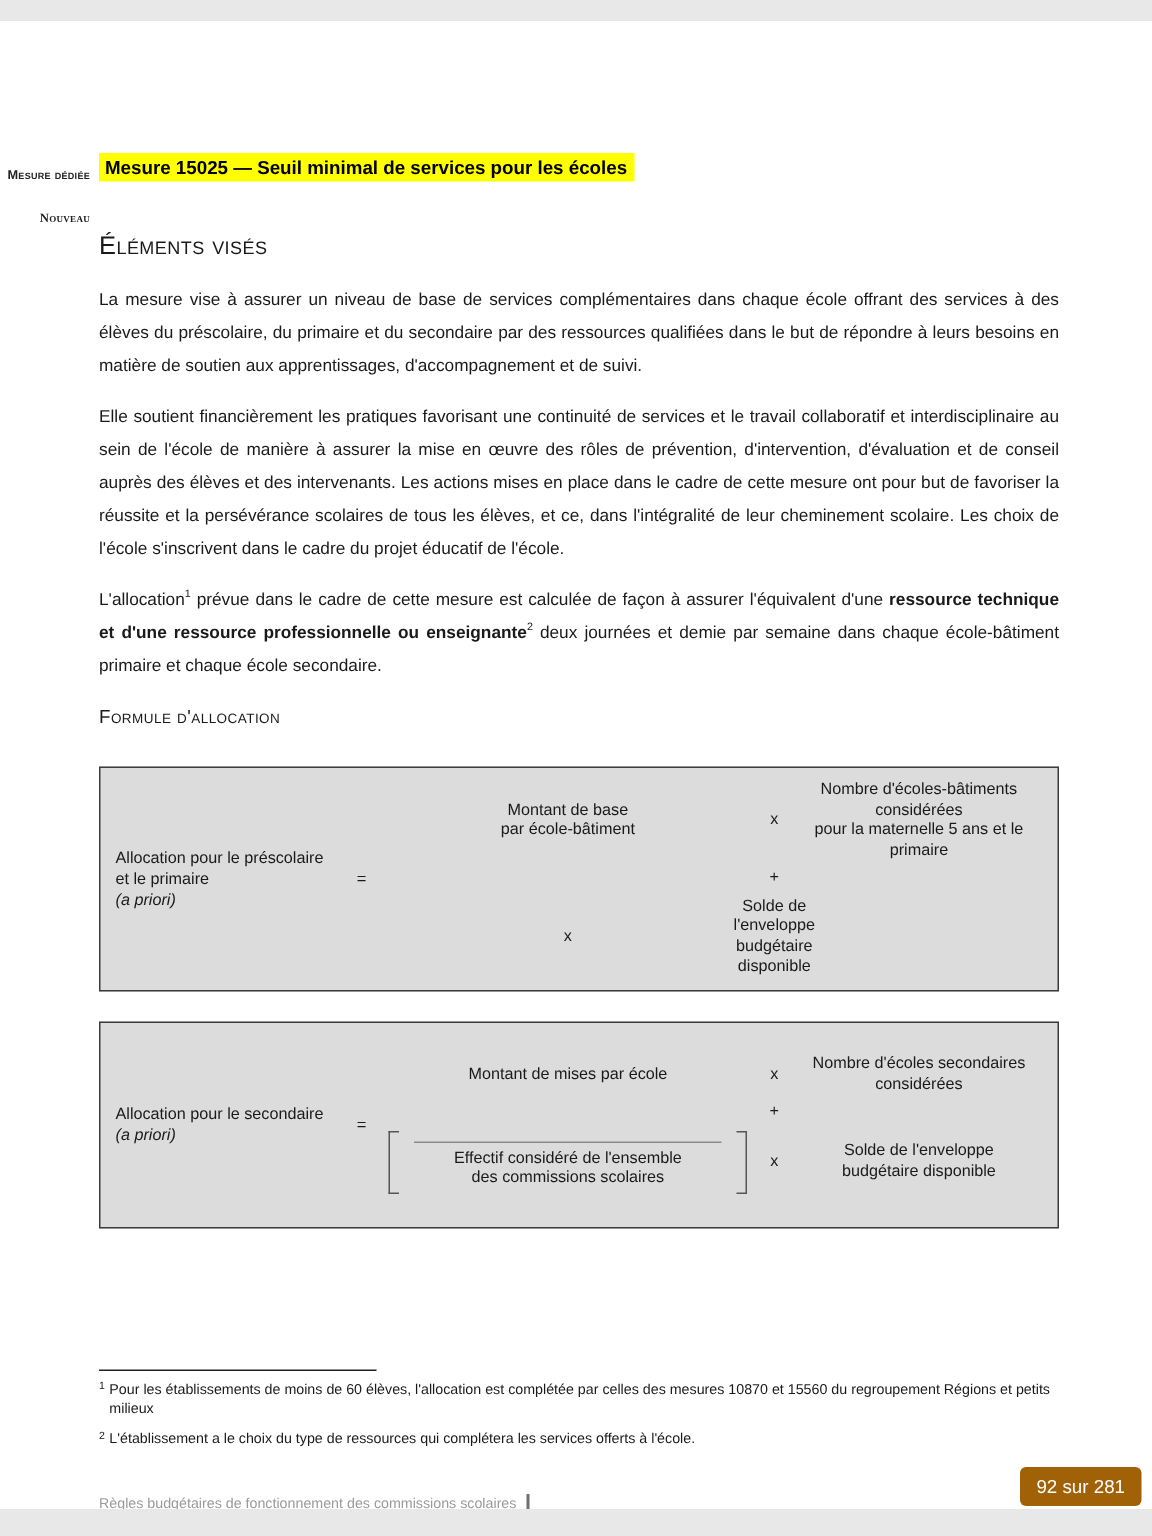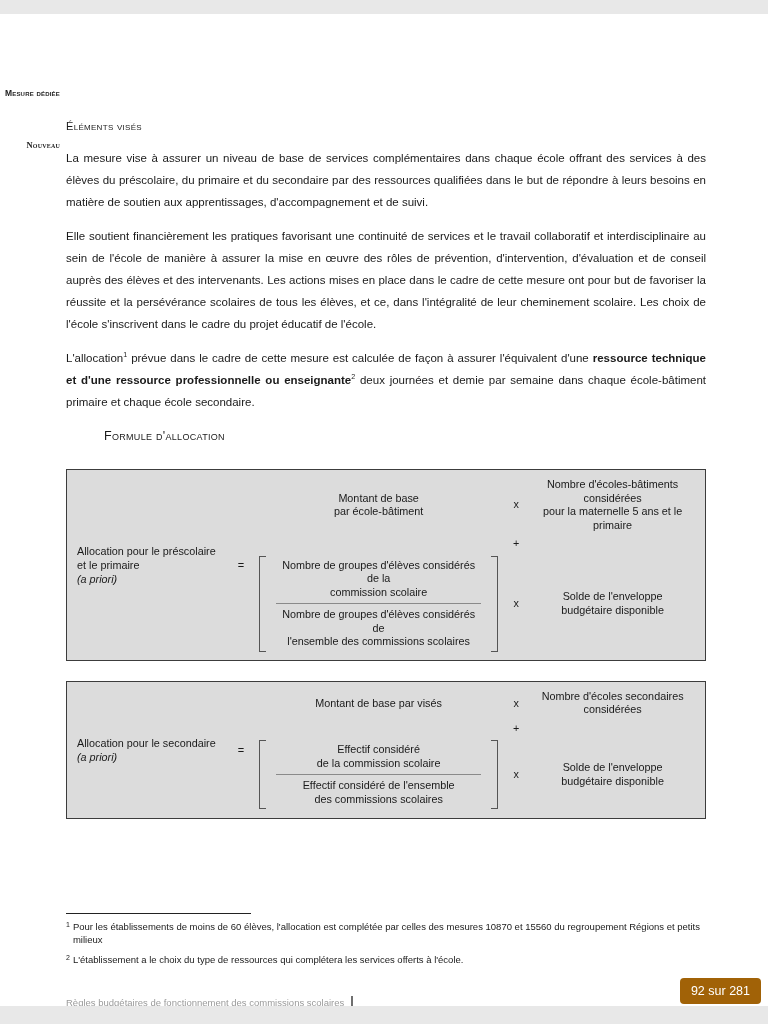--- a/index.html
+++ b/index.html
@@ -15,32 +15,32 @@
   .strip-top { top:0; height:14px; }
   .strip-bottom { top:1006px; height:18px; }
   .page { position:absolute; top:14px; left:0; width:768px; height:992px; background:#ffffff; }
   .content { padding:88px 62px 0 66px; }
 
   .margin-label {
     position:absolute; left:4px; width:56px; text-align:right;
     font-size:8.5px; font-weight:bold; font-variant:small-caps;
     color:#222; line-height:10px; letter-spacing:0.2px;
   }
-  #label-mesure { top:74px; }
+  #label-mesure { top:97px; }
   #label-nouveau { top:126px;font-family:Liberation Serif, serif; }
 
   .title-highlight {
     display:inline-block; background:#ffff00; color:#000;
     font-size:12.5px; font-weight:bold; padding:3px 5px 2px 4px;
   }
-  .sec-heading { font-variant:small-caps; font-size:11px; margin-top:18px; letter-spacing:0.3px; }
+  .sec-heading { font-variant:small-caps; font-size:17px; margin-top:33px; letter-spacing:0.3px; }
   p.body { font-size:11.5px; line-height:22px; text-align:justify; margin-top:12px; }
   p.body.first { margin-top:15px; }
   sup { font-size:0.62em; vertical-align:super; line-height:0; }
-  .formula-heading { margin-top:16px; font-variant:small-caps; font-size:12.5px; letter-spacing:0.3px;margin-left:38px; }
+  .formula-heading { margin-top:16px; font-variant:small-caps; font-size:12.5px; letter-spacing:0.3px; }
 
   .fbox {
     margin-top:26px; border:1px solid #3c3c3c; background:#dcdcdc;
     display:flex; align-items:center; padding:8px 10px; min-height:134px;
   }
   .fbox2 { margin-top:20px; min-height:138px; }
   .fbox-left { display:flex; align-items:center; flex:0 0 178px; }
   .fbox-label { width:150px; text-align:left; font-size:10.8px; line-height:14px; }
   .fbox-eq { width:28px; text-align:center; font-size:11px; }
   .fbox-grid {
@@ -79,20 +79,23 @@
 
 <div class="strip strip-top"></div>
 
 <div class="page">
 
   <div class="margin-label" id="label-mesure">Mesure dédiée</div>
   <div class="margin-label" id="label-nouveau">Nouveau</div>
 
   <div class="content">
 
+    <div>
+      <span class="title-highlight">Mesure 15025 — Seuil minimal de services pour les écoles</span>
+    </div>
 
     <div class="sec-heading">Éléments visés</div>
 
     <p class="body first">La mesure vise à assurer un niveau de base de services complémentaires dans chaque école offrant des services à des élèves du préscolaire, du primaire et du secondaire par des ressources qualifiées dans le but de répondre à leurs besoins en matière de soutien aux apprentissages, d'accompagnement et de suivi.</p>
 
     <p class="body">Elle soutient financièrement les pratiques favorisant une continuité de services et le travail collaboratif et interdisciplinaire au sein de l'école de manière à assurer la mise en œuvre des rôles de prévention, d'intervention, d'évaluation et de conseil auprès des élèves et des intervenants. Les actions mises en place dans le cadre de cette mesure ont pour but de favoriser la réussite et la persévérance scolaires de tous les élèves, et ce, dans l'intégralité de leur cheminement scolaire. Les choix de l'école s'inscrivent dans le cadre du projet éducatif de l'école.</p>
 
     <p class="body"><span>L'allocation</span><sup>1</sup><span> prévue dans le cadre de cette mesure est calculée de façon à assurer l'équivalent d'une </span><b>ressource technique et d'une ressource professionnelle ou enseignante</b><sup>2</sup><span> deux journées et demie par semaine dans chaque école-bâtiment primaire et chaque école secondaire.</span></p>
 
     <div class="formula-heading">Formule d'allocation</div>
@@ -108,58 +111,45 @@
       </div>
       <div class="fbox-grid">
         <div class="pre">Montant de base
 par école-bâtiment</div>
         <div>x</div>
         <div class="pre">Nombre d'écoles-bâtiments considérées
 pour la maternelle 5 ans et le primaire</div>
         <div></div>
         <div>+</div>
         <div></div>
-        <div class="frac-wrap cell-full">
-          <div class="bracket bracket-l"></div>
-          <div class="frac">
-            <div class="pre">Nombre de groupes d'élèves considérés de la
-commission scolaire</div>
-            <div class="frac-line"></div>
-            <div class="pre">Nombre de groupes d'élèves considérés de
-l'ensemble des commissions scolaires</div>
-          </div>
-          <div class="bracket bracket-r"></div>
-        </div>
         <div>x</div>
         <div class="pre">Solde de l'enveloppe
 budgétaire disponible</div>
       </div>
     </div>
 
     <div class="fbox fbox2">
       <div class="fbox-left">
         <div class="fbox-label">
           <div class="pre">Allocation pour le secondaire</div>
           <div class="italic">(a priori)</div>
         </div>
         <div class="fbox-eq">=</div>
       </div>
       <div class="fbox-grid">
-        <div class="pre">Montant de base par visés</div>
+        <div class="pre">Montant de mises par école</div>
         <div>x</div>
         <div class="pre">Nombre d'écoles secondaires
 considérées</div>
         <div></div>
         <div>+</div>
         <div></div>
         <div class="frac-wrap cell-full">
           <div class="bracket bracket-l"></div>
           <div class="frac">
-            <div class="pre">Effectif considéré
-de la commission scolaire</div>
             <div class="frac-line"></div>
             <div class="pre">Effectif considéré de l'ensemble
 des commissions scolaires</div>
           </div>
           <div class="bracket bracket-r"></div>
         </div>
         <div>x</div>
         <div class="pre">Solde de l'enveloppe
 budgétaire disponible</div>
       </div>

